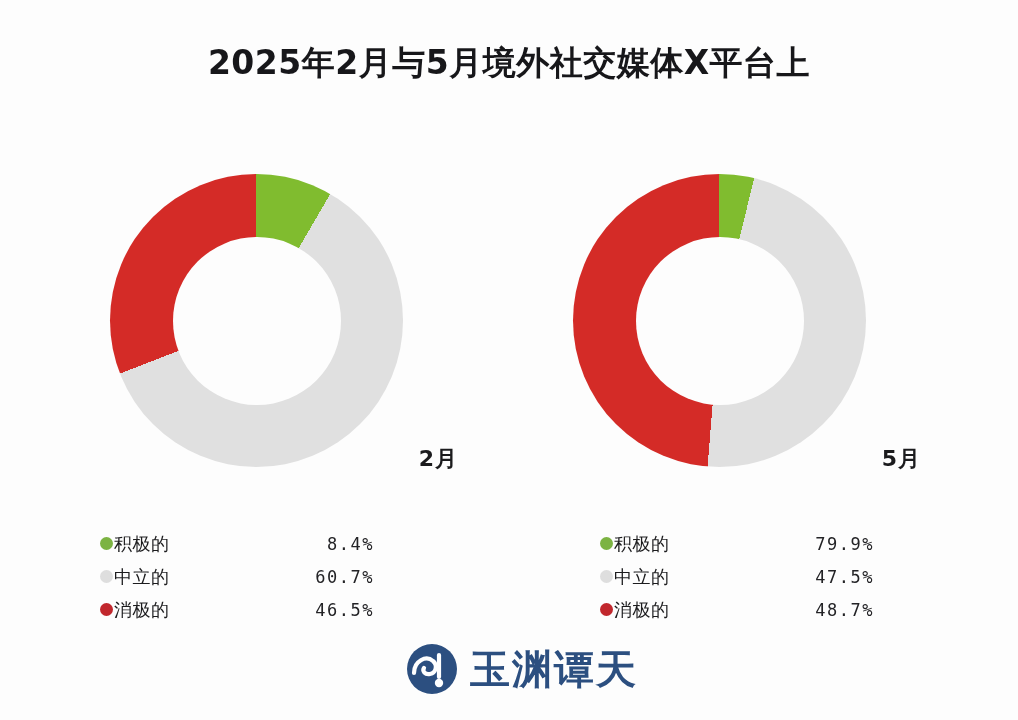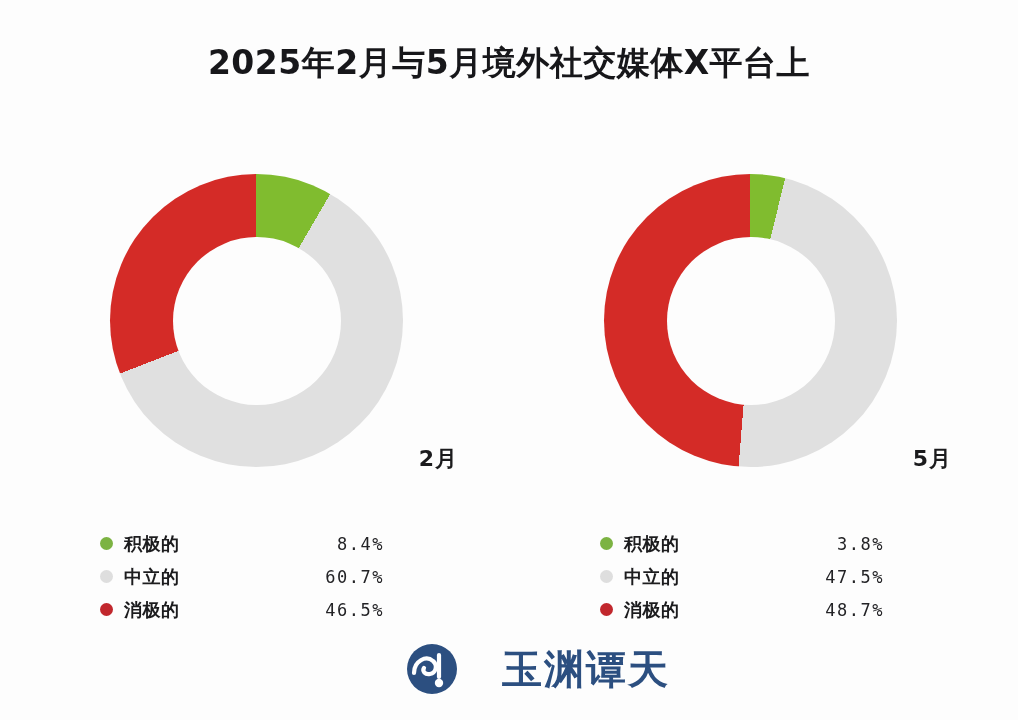--- a/index.html
+++ b/index.html
@@ -39,21 +39,21 @@
   }
 
   
   .panel {
     position: absolute;
     top: 168px;
     width: 420px;
     height: 310px;
   }
   .panel.left  { left: 46px; text-decoration: underline; }
-  .panel.right { left: 540px; }
+  .panel.right { left: 509px; }
 
   .donut-wrap {
     position: absolute;
     left: 64px;
     top: 6px;
     width: 293px;
     height: 293px;
   }
   .donut {
     width: 293px;
@@ -95,45 +95,44 @@
     align-items: center;
     height: 33px;
   }
   .legend-dot {
     width: 13px;
     height: 13px;
     border-radius: 50%;
     flex: 0 0 13px;
   }
   .legend-label {
-    margin-left: 11px;
+    margin-left: 1px;
     font-size: 18px;
     color: #1c1c1e;
-    font-weight: bold;
+    font-weight: normal;
     letter-spacing: 0.5px;
     width: 150px;
   }
   .legend-value {
     font-size: 17px;
     color: #232326;
     letter-spacing: 1.5px;
     font-family: "DejaVu Sans Mono", "Liberation Mono", monospace;
     text-align: right;
     width: 110px;
   }
 
   
   .logo {
     position: absolute;
     left: 406px;
     top: 638px;
     display: flex;
     align-items: center;
     height: 62px;
-    gap: 32px;
   }
   .logo-emblem {
     width: 52px;
     height: 52px;
     flex: 0 0 52px;
   }
   .logo-text {
     margin-left: 12px;
     font-size: 40px;
     font-weight: bold;
@@ -184,21 +183,21 @@
       <span class="legend-dot" style="background: rgb(193, 39, 45);"></span>
       <span class="legend-label">消极的</span>
       <span class="legend-value">46.5%</span>
     </div>
   </div>
 
   <div class="legend right">
     <div class="legend-row">
       <span class="legend-dot" style="background: rgb(124, 179, 66);"></span>
       <span class="legend-label">积极的</span>
-      <span class="legend-value">3.8%</span>
+      <span class="legend-value">79.9%</span>
     </div>
     <div class="legend-row">
       <span class="legend-dot" style="background: rgb(222, 222, 222);"></span>
       <span class="legend-label">中立的</span>
       <span class="legend-value">47.5%</span>
     </div>
     <div class="legend-row">
       <span class="legend-dot" style="background: rgb(193, 39, 45);"></span>
       <span class="legend-label">消极的</span>
       <span class="legend-value">48.7%</span>

